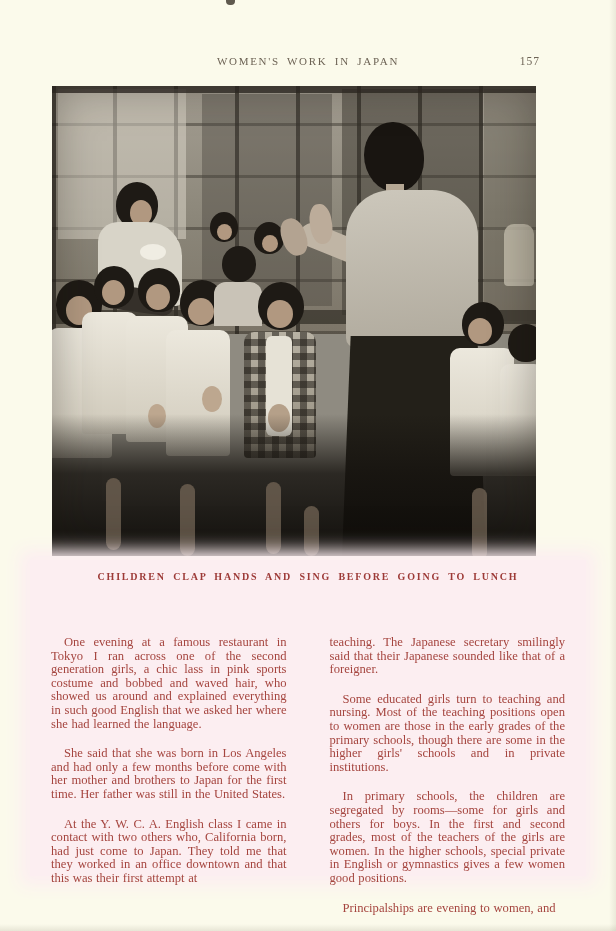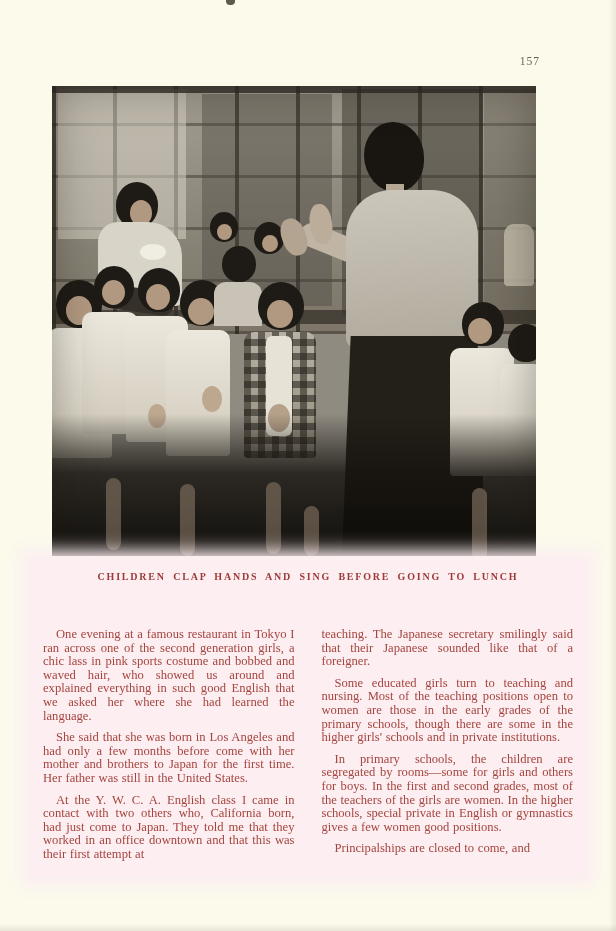--- a/index.html
+++ b/index.html
@@ -58,32 +58,33 @@
 
   .credit{position:absolute;left:52px;top:557px;width:486px;text-align:right;
     font-size:9.5px;color:#9d4a42;letter-spacing:.3px;}
   .caption-title{position:absolute;left:36px;top:571px;width:544px;text-align:center;
     font-size:10px;font-weight:bold;letter-spacing:1.8px;word-spacing:3px;color:#9d3a37;}
   .caption-text{position:absolute;left:48px;top:587px;width:520px;text-align:center;
     font-size:10.5px;line-height:12.4px;color:#a03c38;word-spacing:1.5px;}
 
   .columns{position:absolute;left:35px;top:620px;width:546px;display:flex;gap:11px;}
   .col{width:268px;font-size:12.6px;line-height:13.6px;text-align:justify;color:#a5453f;word-spacing:.5px;}
-  .col p{margin:8px;text-indent:13px;}
+  .col p{margin:16px;text-indent:13px;}
   .col p.noindent{text-indent:0;}
 </style>
 </head>
 <body>
 
 <div class="page">
   <div class="edge-right"></div>
   <div class="edge-bottom"></div>
   <div class="ink-smudge"></div>
 
   <div class="header">
+    <span class="running-title">WOMEN'S WORK IN JAPAN</span>
     <span class="page-number">157</span>
   </div>
 
   <div class="photo">
     <div class="ph ph-windows"></div>
     <div class="ph pane1"></div>
     <div class="ph pane2"></div>
     <div class="ph pane3"></div>
     <div class="ph pane4"></div>
     <div class="ph outside-figure"></div>
@@ -160,16 +161,16 @@
   <div class="columns">
     <div class="col">
       <p>One evening at a famous restaurant in Tokyo I ran across one of the second generation girls, a chic lass in pink sports costume and bobbed and waved hair, who showed us around and explained everything in such good English that we asked her where she had learned the language.</p>
       <p>She said that she was born in Los Angeles and had only a few months before come with her mother and brothers to Japan for the first time.  Her father was still in the United States.</p>
       <p>At the Y. W. C. A. English class I came in contact with two others who, California born, had just come to Japan.  They told me that they worked in an office downtown and that this was their first attempt at</p>
     </div>
     <div class="col">
       <p class="noindent">teaching.  The Japanese secretary smilingly said that their Japanese sounded like that of a foreigner.</p>
       <p>Some educated girls turn to teaching and nursing.  Most of the teaching positions open to women are those in the early grades of the primary schools, though there are some in the higher girls' schools and in private institutions.</p>
       <p>In primary schools, the children are segregated by rooms—some for girls and others for boys.  In the first and second grades, most of the teachers of the girls are women.  In the higher schools, special private in English or gymnastics gives a few women good positions.</p>
-      <p>Principalships are closed to come, and</p>
+      <p>Principalships are evening to women, and</p>
     </div>
   </div>
 </div>
 
 </body></html>

